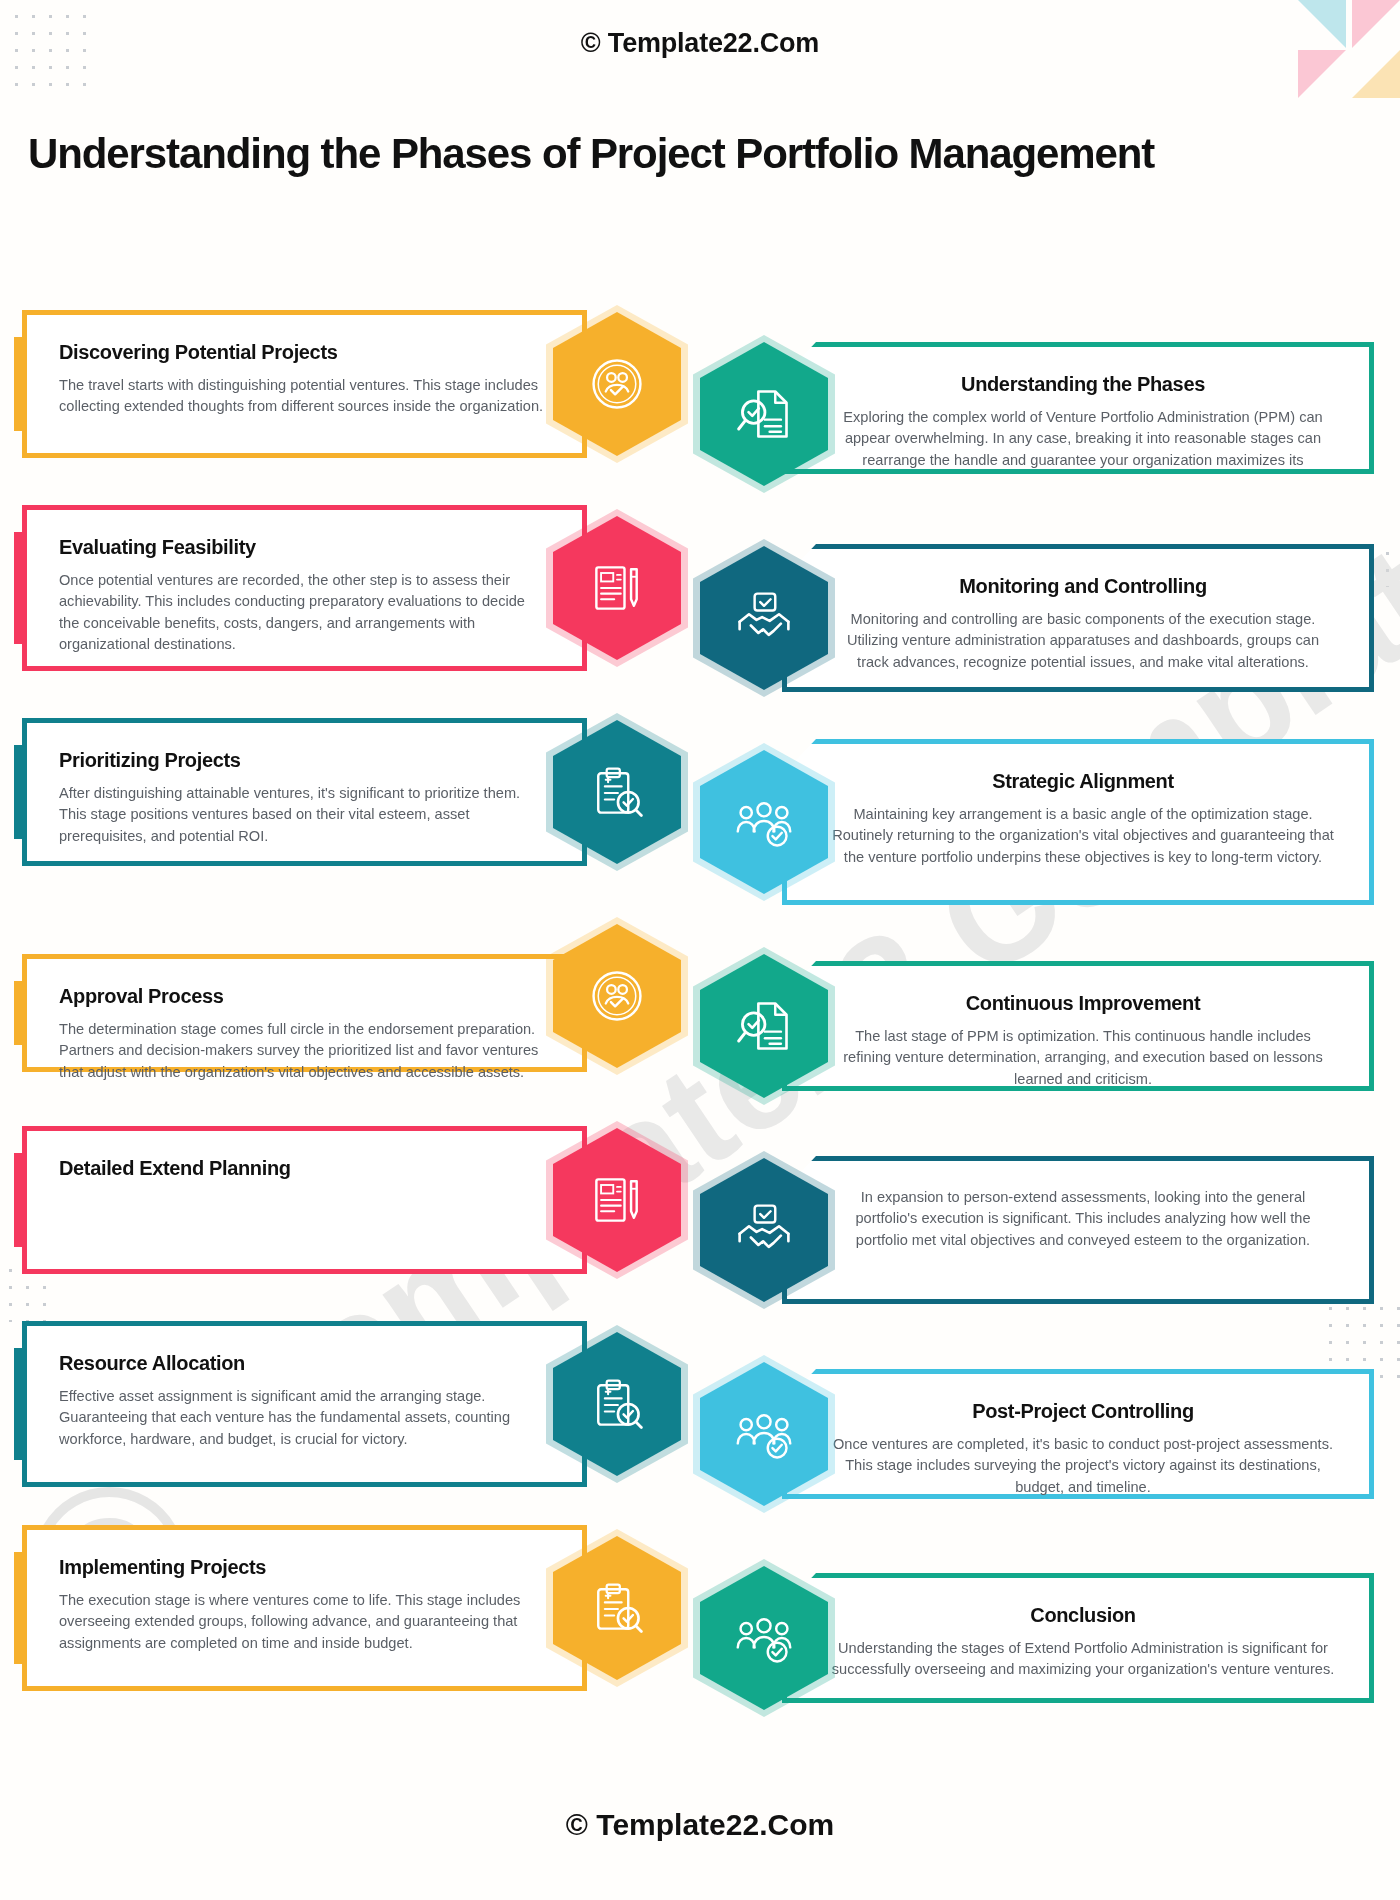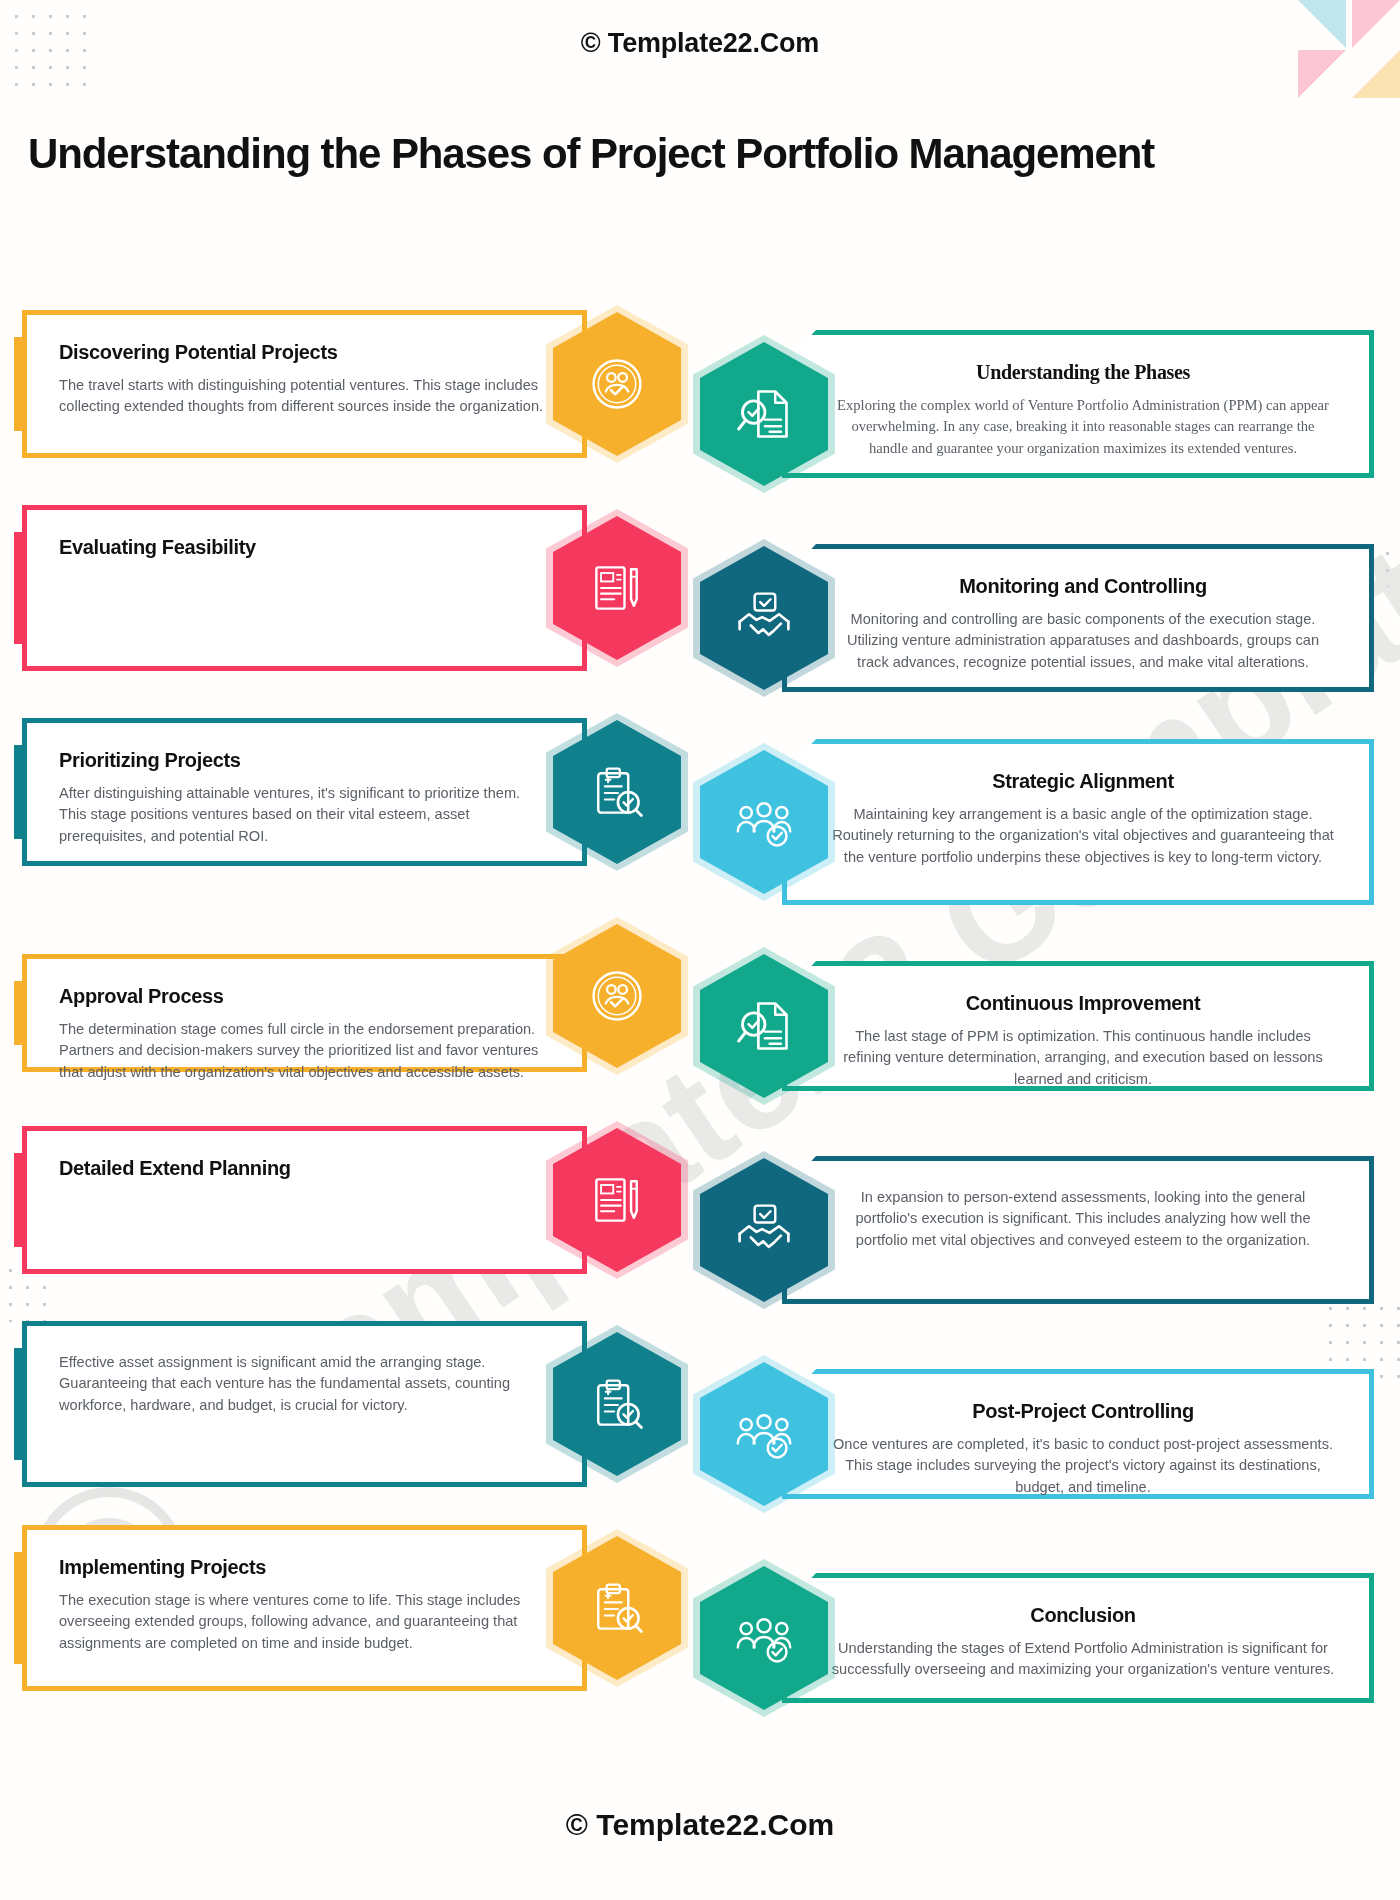--- a/index.html
+++ b/index.html
@@ -169,20 +169,21 @@
     <circle cx="32" cy="32" r="20" fill="none" stroke="#fff" stroke-width="1.6"></circle>
     <circle cx="26" cy="25" r="4.6" fill="none" stroke="#fff" stroke-width="2.4"></circle>
     <circle cx="38" cy="25" r="4.6" fill="none" stroke="#fff" stroke-width="2.4"></circle>
     <path d="M20 40c2-5 6.5-7 12-7s10 2 12 7" fill="none" stroke="#fff" stroke-width="2.4" stroke-linecap="round"></path>
     <path d="M25.5 38.5l4.5 4.5 8.5-8.5" fill="none" stroke="#fff" stroke-width="2.6" stroke-linecap="round" stroke-linejoin="round"></path>
       </svg>
     </div>
     <div class="card left" style="top: 505px; height: 166px; border-color: rgb(245, 56, 94); left: 22px; width: 565px;">
       <div class="tab" style="background: rgb(245, 56, 94);"></div>
       <h3>Evaluating Feasibility</h3>
+      <p>Once potential ventures are recorded, the other step is to assess their achievability. This includes conducting preparatory evaluations to decide the conceivable benefits, costs, dangers, and arrangements with organizational destinations.</p>
     </div>
     <div class="hex" style="left: 553px; top: 516px;">
       <div class="ring" style="background: rgb(245, 56, 94);"></div>
       <div class="shape" style="background: rgb(245, 56, 94);"></div>
       <svg viewBox="0 0 64 64">
     <rect x="10" y="10" width="30" height="44" rx="2" fill="none" stroke="#fff" stroke-width="2.6"></rect>
     <rect x="15" y="16" width="13" height="9" fill="none" stroke="#fff" stroke-width="2"></rect>
     <line x1="32" y1="18" x2="36" y2="18" stroke="#fff" stroke-width="2" stroke-linecap="round"></line>
     <line x1="32" y1="23" x2="36" y2="23" stroke="#fff" stroke-width="2" stroke-linecap="round"></line>
     <line x1="15" y1="32" x2="36" y2="32" stroke="#fff" stroke-width="2.2" stroke-linecap="round"></line>
@@ -243,20 +244,21 @@
     <line x1="32" y1="23" x2="36" y2="23" stroke="#fff" stroke-width="2" stroke-linecap="round"></line>
     <line x1="15" y1="32" x2="36" y2="32" stroke="#fff" stroke-width="2.2" stroke-linecap="round"></line>
     <line x1="15" y1="38" x2="36" y2="38" stroke="#fff" stroke-width="2.2" stroke-linecap="round"></line>
     <line x1="15" y1="44" x2="29" y2="44" stroke="#fff" stroke-width="2.2" stroke-linecap="round"></line>
     <path d="M47 12h6v32l-3 7-3-7z" fill="none" stroke="#fff" stroke-width="2.6" stroke-linejoin="round"></path>
     <line x1="47" y1="20" x2="53" y2="20" stroke="#fff" stroke-width="2"></line>
       </svg>
     </div>
     <div class="card left" style="top: 1321px; height: 166px; border-color: rgb(16, 128, 141); left: 22px; width: 565px;">
       <div class="tab" style="background: rgb(16, 128, 141);"></div>
+      <h3>Resource Allocation</h3>
       <p>Effective asset assignment is significant amid the arranging stage. Guaranteeing that each venture has the fundamental assets, counting workforce, hardware, and budget, is crucial for victory.</p>
     </div>
     <div class="hex" style="left: 553px; top: 1332px;">
       <div class="ring" style="background: rgb(16, 128, 141);"></div>
       <div class="shape" style="background: rgb(16, 128, 141);"></div>
       <svg viewBox="0 0 64 64">
     <rect x="12" y="12" width="32" height="42" rx="3" fill="none" stroke="#fff" stroke-width="2.6"></rect>
     <rect x="21" y="7" width="14" height="9" rx="2" fill="none" stroke="#fff" stroke-width="2.4"></rect>
     <line x1="19" y1="26" x2="37" y2="26" stroke="#fff" stroke-width="2.2" stroke-linecap="round"></line>
     <line x1="19" y1="33" x2="33" y2="33" stroke="#fff" stroke-width="2.2" stroke-linecap="round"></line>
@@ -280,21 +282,21 @@
     <rect x="21" y="7" width="14" height="9" rx="2" fill="none" stroke="#fff" stroke-width="2.4"></rect>
     <line x1="19" y1="26" x2="37" y2="26" stroke="#fff" stroke-width="2.2" stroke-linecap="round"></line>
     <line x1="19" y1="33" x2="33" y2="33" stroke="#fff" stroke-width="2.2" stroke-linecap="round"></line>
     <line x1="19" y1="40" x2="29" y2="40" stroke="#fff" stroke-width="2.2" stroke-linecap="round"></line>
     <path d="M20 19h5M22.5 16.5v5" stroke="#fff" stroke-width="2.2" stroke-linecap="round"></path>
     <circle cx="44" cy="43" r="11" fill="none" stroke="#fff" stroke-width="2.8"></circle>
     <line x1="52" y1="51" x2="58" y2="57" stroke="#fff" stroke-width="3" stroke-linecap="round"></line>
     <path d="M39 43l3.5 3.5 6.5-7" fill="none" stroke="#fff" stroke-width="2.6" stroke-linecap="round" stroke-linejoin="round"></path>
       </svg>
     </div>
-    <div class="card right" style="top: 330px; height: 148px; border-color: rgb(18, 168, 139); left: 782px; width: 592px; font-family: Liberation Serif, serif;">
+    <div class="card right" style="top: 342px; height: 132px; border-color: rgb(18, 168, 139); left: 782px; width: 592px;">
       <div class="tab" style="background: rgb(18, 168, 139);"></div>
       <h3>Understanding the Phases</h3>
       <p>Exploring the complex world of Venture Portfolio Administration (PPM) can appear overwhelming. In any case, breaking it into reasonable stages can rearrange the handle and guarantee your organization maximizes its extended ventures.</p>
     </div>
     <div class="hex" style="left: 700px; top: 342px;">
       <div class="ring" style="background: rgb(18, 168, 139);"></div>
       <div class="shape" style="background: rgb(18, 168, 139);"></div>
       <svg viewBox="0 0 64 64">
     <path d="M26 8h18l12 12v36H26z" fill="none" stroke="#fff" stroke-width="2.8" stroke-linejoin="round"></path>
     <path d="M44 8v12h12" fill="none" stroke="#fff" stroke-width="2.6" stroke-linejoin="round"></path>

